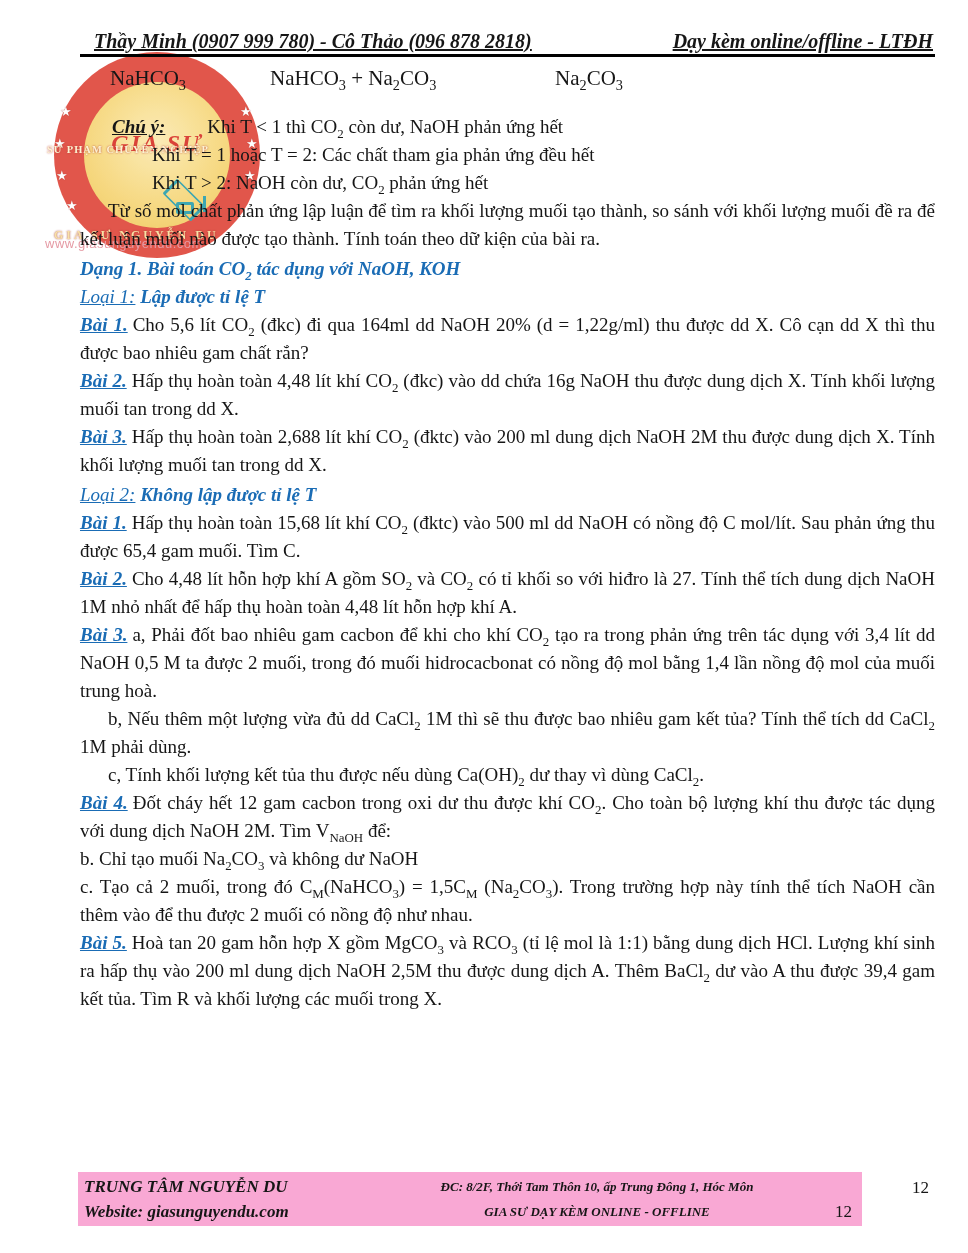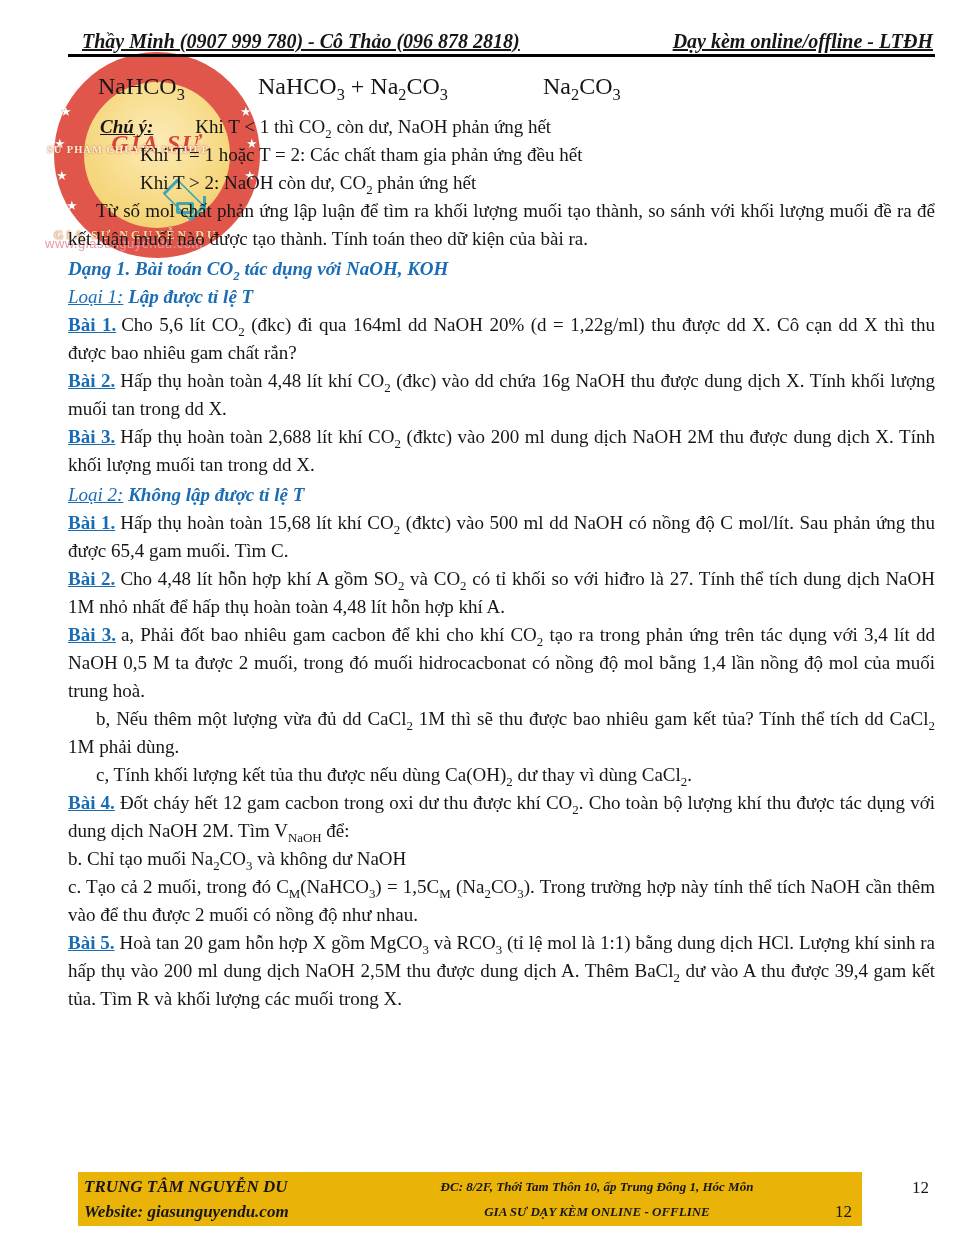--- a/index.html
+++ b/index.html
@@ -30,47 +30,47 @@
   .cap { position:absolute; left:73px; top:96px; width:60px; height:46px; }
   .cap-board { position:absolute; left:7px; top:2px; width:40px; height:40px;
                border:3px solid #2fa0ad; transform:rotate(45deg) scale(1,.52); border-radius:2px; }
   .cap-base { position:absolute; left:19px; top:24px; width:18px; height:12px;
               border:3px solid #2fa0ad; border-radius:2px; }
   .cap-tassel { position:absolute; left:46px; top:18px; width:3px; height:16px; background:#2fa0ad; }
   .wm-url { position:absolute; left:3px; top:188px; font-size:13px; color:#e59aa4;
             font-family:"Liberation Sans", sans-serif; letter-spacing:.5px; }
 
   
-  .page { position:relative; z-index:1; }
+  .page { position:relative; z-index:1;padding-left:12px; }
   .header { margin:30px 33px 0 68px; display:flex; justify-content:space-between;
             border-bottom:3px solid #000; padding:0 2px 1px 14px; }
   .header span { font-size:20px; font-weight:bold; font-style:italic; text-decoration:underline; }
 
   .doc { margin:0 33px 0 68px; }
   .doc p { margin:0; line-height:28px; font-size:19px; text-align:justify; }
   .salts { position:relative; height:27px; }
-  .salts span { position:absolute; top:16px; font-size:24px; line-height:27px; }
+  .salts span { position:absolute; top:8px; font-size:21px; line-height:27px; }
   .salts .s1 { left:30px; } .salts .s2 { left:190px; } .salts .s3 { left:475px; }
 
   .note { margin-top:29px; }
   .note-l1 { padding-left:32px; }
   .chu { font-weight:bold; font-style:italic; text-decoration:underline; margin-right:42px; }
   .note-l2 { padding-left:72px; }
   .nghich-label { color:#1a6cb5; font-weight:bold; margin-right:4px; }
   .ital { font-style:italic; }
   .indent { text-indent:28px; }
 
   .dang { color:#1a6cb5; font-weight:bold; font-style:italic; margin-top:2px !important; }
   .loai-label { color:#1a6cb5; font-weight:normal; font-style:italic; text-decoration:underline; }
   .loai-title { color:#1a6cb5; font-weight:bold; font-style:italic; }
-  .bai { color:#1a6cb5; font-weight:bold; text-decoration:underline; margin-right:5px; }
+  .bai { color:#1a6cb5; font-weight:bold; font-style:italic; text-decoration:underline; margin-right:5px; }
 
   
   .footer-box { position:absolute; left:78px; top:1172px; width:784px; height:54px;
-                background:#eab308; z-index:1; padding:2px 10px 0 6px; }
+                background:#f9a8d4; z-index:1; padding:2px 10px 0 6px; }
   .f-row { display:flex; line-height:25px; }
   .f-left { width:300px; font-size:17px; font-weight:bold; font-style:italic; }
   .f-center { flex:1; text-align:center; font-size:13px; font-weight:bold; font-style:italic; }
   .f-right { width:42px; text-align:right; font-size:17px; }
   .page-num-outer { position:absolute; left:912px; top:1178px; font-size:17px; z-index:1; }
 </style>
 </head>
 <body>
 
 <div class="wm">

